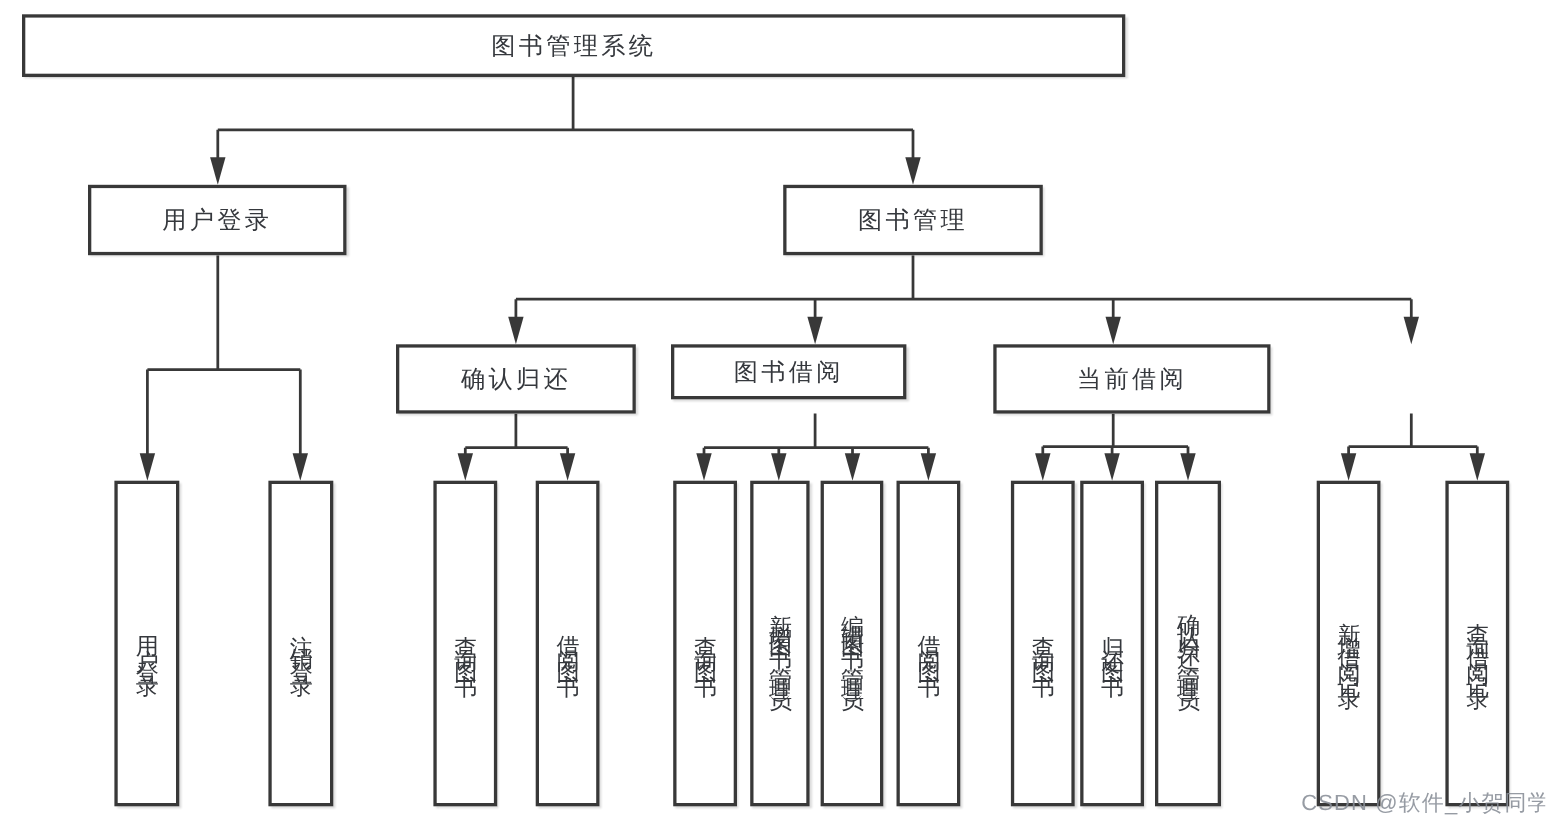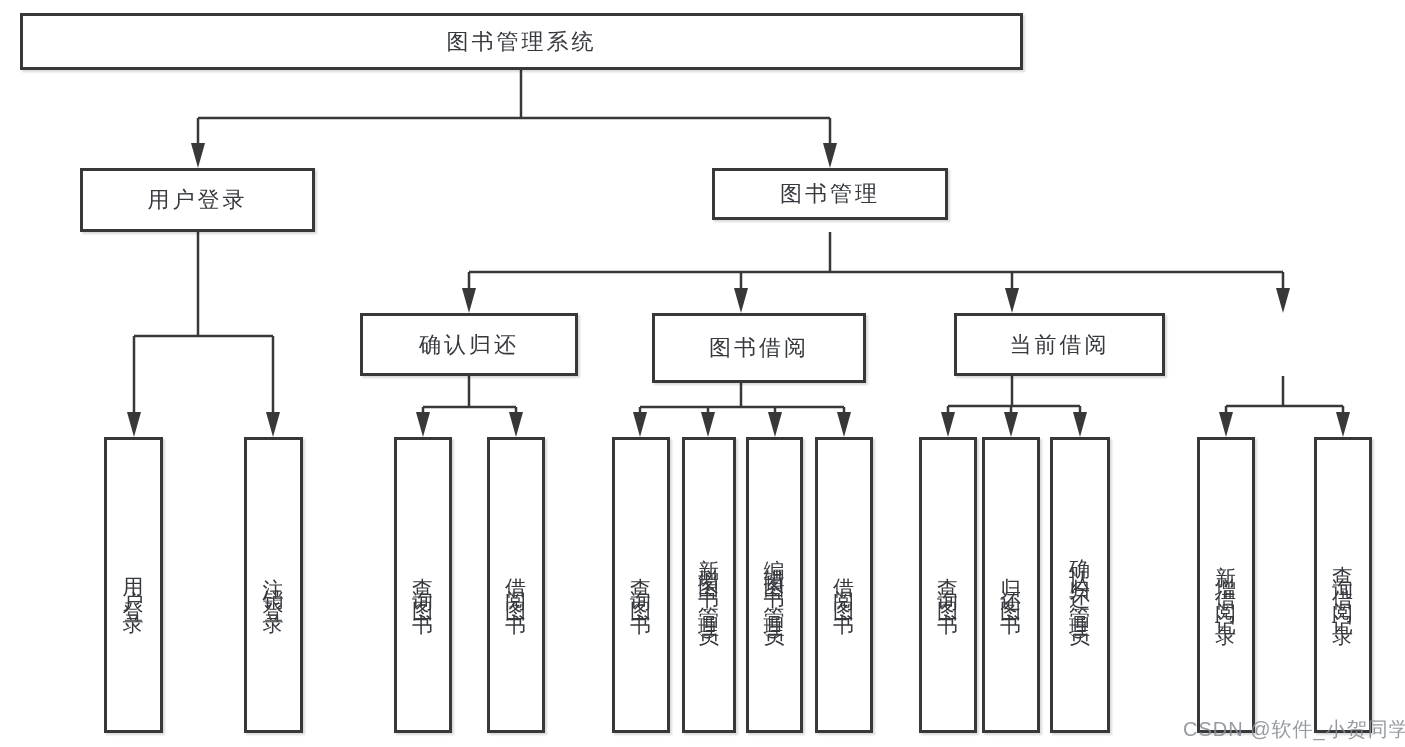--- a/index.html
+++ b/index.html
@@ -12,20 +12,21 @@
   }
   .connectors{position:absolute;left:0;top:0;width:1405px;height:747px;}
   .node{
     position:absolute;
     background:#ffffff;
     border:3px solid #383838;
     box-sizing:border-box;
     display:flex;align-items:center;justify-content:center;
     color:#35383d;
     box-shadow:2px 2px 2px rgba(0,0,0,0.15);
+    font-family:Liberation Serif, serif;
   }
   .h-label{
     font-size:22px;
     letter-spacing:3px;
     white-space:nowrap;
     color:#35383d;
   }
   .leaf{
     writing-mode:vertical-rl;
     text-orientation:mixed;
@@ -94,31 +95,31 @@
     </g>
   </svg>
 
   <div class="node" style="left:20px;top:13px;width:1003px;height:57px">
     <span class="h-label">图书管理系统</span>
   </div>
 
   <div class="node" style="left:80px;top:168px;width:235px;height:64px">
     <span class="h-label">用户登录</span>
   </div>
-  <div class="node" style="left:712px;top:168px;width:236px;height:52px">
+  <div class="node" style="left:712px;top:168px;width:236px;height:64px">
     <span class="h-label">图书管理</span>
   </div>
 
   <div class="node" style="left:360px;top:313px;width:218px;height:63px">
     <span class="h-label">确认归还</span>
   </div>
-  <div class="node" style="left:652px;top:313px;width:214px;height:70px">
+  <div class="node" style="left:610px;top:313px;width:214px;height:50px">
     <span class="h-label">图书借阅</span>
   </div>
-  <div class="node" style="left:954px;top:313px;width:211px;height:63px">
+  <div class="node" style="left:903px;top:313px;width:252px;height:63px">
     <span class="h-label">当前借阅</span>
   </div>
 
   <div class="node leaf" style="left: 104px; top: 437px; width: 59px; height: 296px; letter-spacing: 12px;">用户登录</div>
   <div class="node leaf" style="left: 244px; top: 437px; width: 59px; height: 296px; letter-spacing: 12px;">注销登录</div>
 
   <div class="node leaf" style="left: 394px; top: 437px; width: 58px; height: 296px; letter-spacing: 12px;">查询图书</div>
   <div class="node leaf" style="left: 487px; top: 437px; width: 58px; height: 296px; letter-spacing: 12px;">借阅图书</div>
 
   <div class="node leaf" style="left: 612px; top: 437px; width: 58px; height: 296px; letter-spacing: 12px;">查询图书</div>

